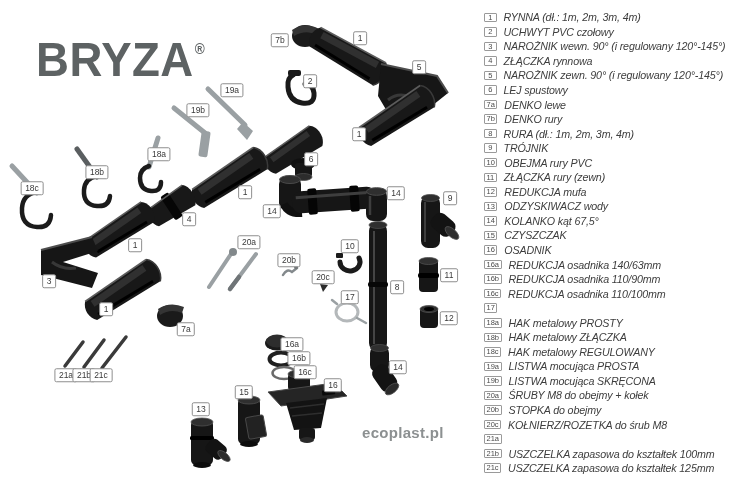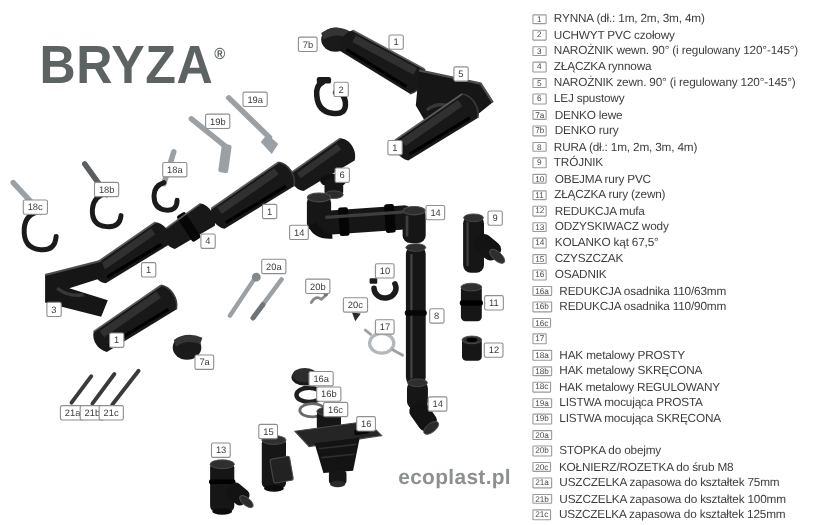--- a/index.html
+++ b/index.html
@@ -8,38 +8,38 @@
   .stage{position:absolute;left:0;top:0;width:750px;height:477px;}
 
   
   .logo{position:absolute;left:36px;top:34px;color:#5d6263;font-weight:bold;
         font-size:47px;letter-spacing:0.5px;line-height:1;transform:scale(0.97,1.04);
         transform-origin:left top;white-space:nowrap;}
   .logo sup{font-size:14px;position:relative;top:-4px;left:1px;}
 
   
   .website{position:absolute;left:362px;top:424px;color:#8c9091;font-weight:bold;
-           font-size:19px;letter-spacing:0.3px;}
+           font-size:15px;letter-spacing:0.3px;}
 
   
   .diagram{position:absolute;left:0;top:0;width:480px;height:477px;}
   .diagram svg{position:absolute;left:0;top:0;}
   .part-label{position:absolute;transform:translate(-50%,-50%);
               background:#ffffff;border:1px solid #8e8e8e;border-radius:2px;
               color:#3a3a3a;font-size:8.5px;line-height:1;padding:1.5px 3.5px;
               white-space:nowrap;z-index:5;}
 
   
   .legend{position:absolute;left:484px;top:10px;width:264px;}
   .legend-row{display:flex;align-items:center;height:14.56px;}
   .lnum{flex:none;display:inline-flex;align-items:center;justify-content:center;
         min-width:12.5px;height:9.5px;padding:0 1.5px;box-sizing:border-box;
         border:1px solid #9a9a9a;border-radius:1px;background:#fff;
         color:#4a4a4a;font-size:7.5px;line-height:1;margin-right:7px;}
-  .llabel{color:#3d3d3d;font-size:10.7px;letter-spacing:-0.15px;white-space:nowrap;}
+  .llabel{color:#3d3d3d;font-size:10.7px;letter-spacing:-0.15px;white-space:nowrap;font-style:italic;}
 </style>
 </head>
 <body>
 
 <div class="stage">
 
   <div class="logo"><span>BRYZA</span><sup>®</sup></div>
 
   <div class="diagram">
     <svg width="480" height="477" viewBox="0 0 480 477">
@@ -374,66 +374,67 @@
       <div class="legend-row">
         <span class="lnum">15</span>
         <span class="llabel">CZYSZCZAK</span>
       </div>
       <div class="legend-row">
         <span class="lnum">16</span>
         <span class="llabel">OSADNIK</span>
       </div>
       <div class="legend-row">
         <span class="lnum">16a</span>
-        <span class="llabel">REDUKCJA osadnika 110/63mm</span>
+        <span class="llabel">REDUKCJA osadnika 140/63mm</span>
       </div>
       <div class="legend-row">
         <span class="lnum">16b</span>
         <span class="llabel">REDUKCJA osadnika 110/90mm</span>
       </div>
       <div class="legend-row">
         <span class="lnum">16c</span>
+        <span class="llabel">REDUKCJA osadnika 110/100mm</span>
       </div>
       <div class="legend-row">
         <span class="lnum">17</span>
       </div>
       <div class="legend-row">
         <span class="lnum">18a</span>
         <span class="llabel">HAK metalowy PROSTY</span>
       </div>
       <div class="legend-row">
         <span class="lnum">18b</span>
-        <span class="llabel">HAK metalowy SKRĘCONA</span>
+        <span class="llabel">HAK metalowy ZŁĄCZKA</span>
       </div>
       <div class="legend-row">
         <span class="lnum">18c</span>
         <span class="llabel">HAK metalowy REGULOWANY</span>
       </div>
       <div class="legend-row">
         <span class="lnum">19a</span>
         <span class="llabel">LISTWA mocująca PROSTA</span>
       </div>
       <div class="legend-row">
         <span class="lnum">19b</span>
         <span class="llabel">LISTWA mocująca SKRĘCONA</span>
       </div>
       <div class="legend-row">
         <span class="lnum">20a</span>
+        <span class="llabel">ŚRUBY M8 do obejmy + kołek</span>
       </div>
       <div class="legend-row">
         <span class="lnum">20b</span>
         <span class="llabel">STOPKA do obejmy</span>
       </div>
       <div class="legend-row">
         <span class="lnum">20c</span>
         <span class="llabel">KOŁNIERZ/ROZETKA do śrub M8</span>
       </div>
       <div class="legend-row">
         <span class="lnum">21a</span>
-        <span class="llabel">USZCZELKA zapasowa do kształtek 75mm</span>
       </div>
       <div class="legend-row">
         <span class="lnum">21b</span>
         <span class="llabel">USZCZELKA zapasowa do kształtek 100mm</span>
       </div>
       <div class="legend-row">
         <span class="lnum">21c</span>
         <span class="llabel">USZCZELKA zapasowa do kształtek 125mm</span>
       </div>
     </div>

